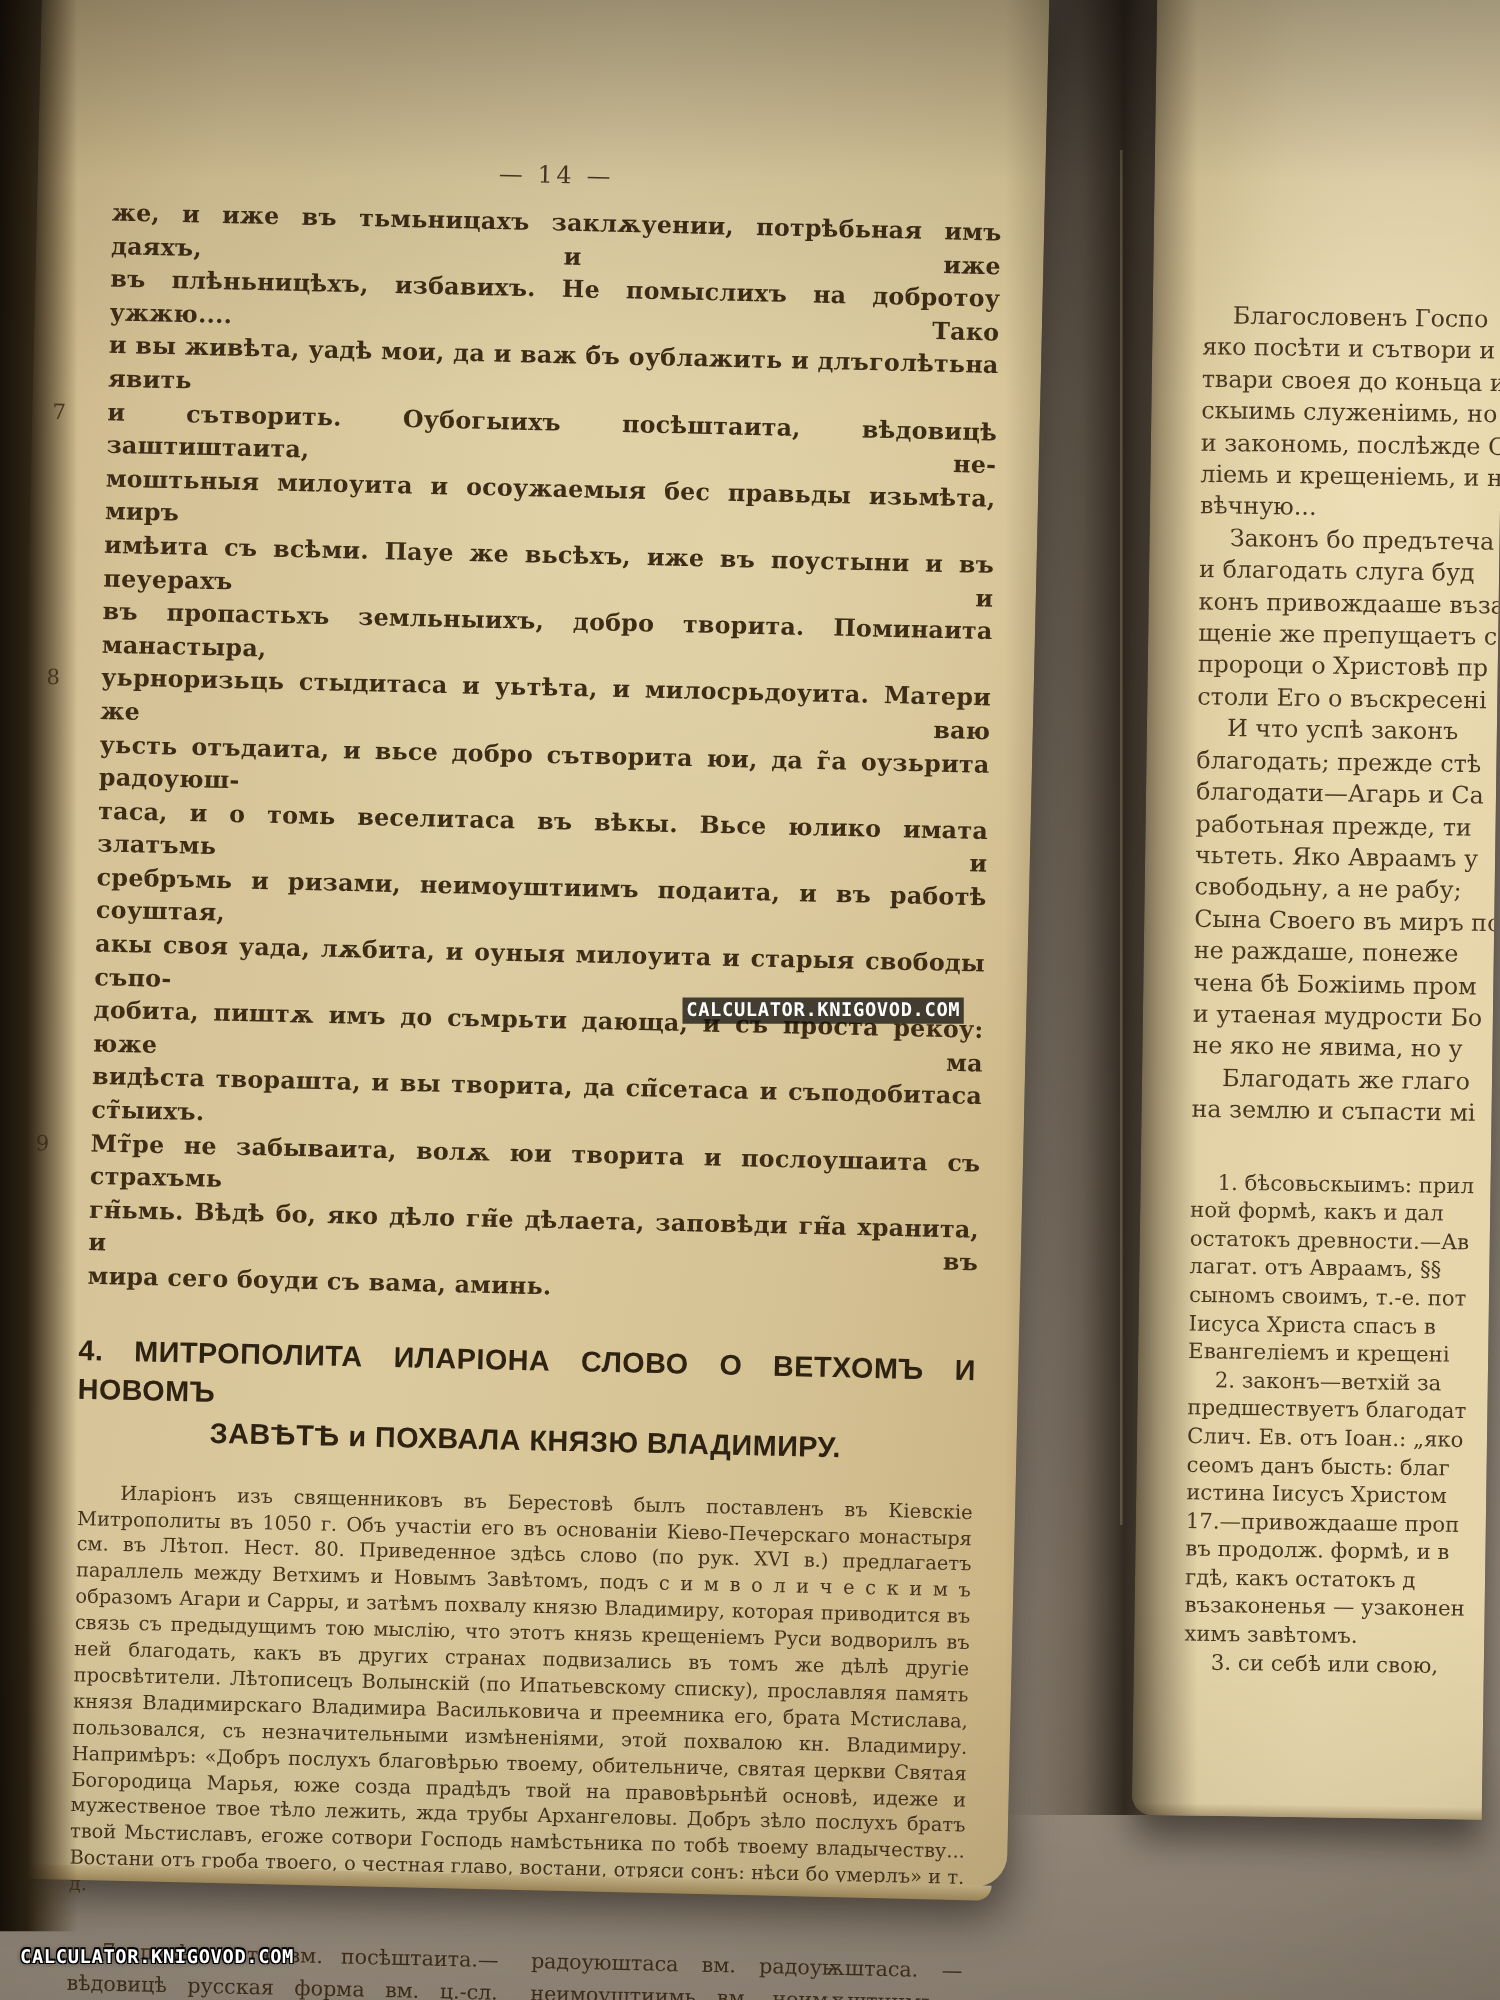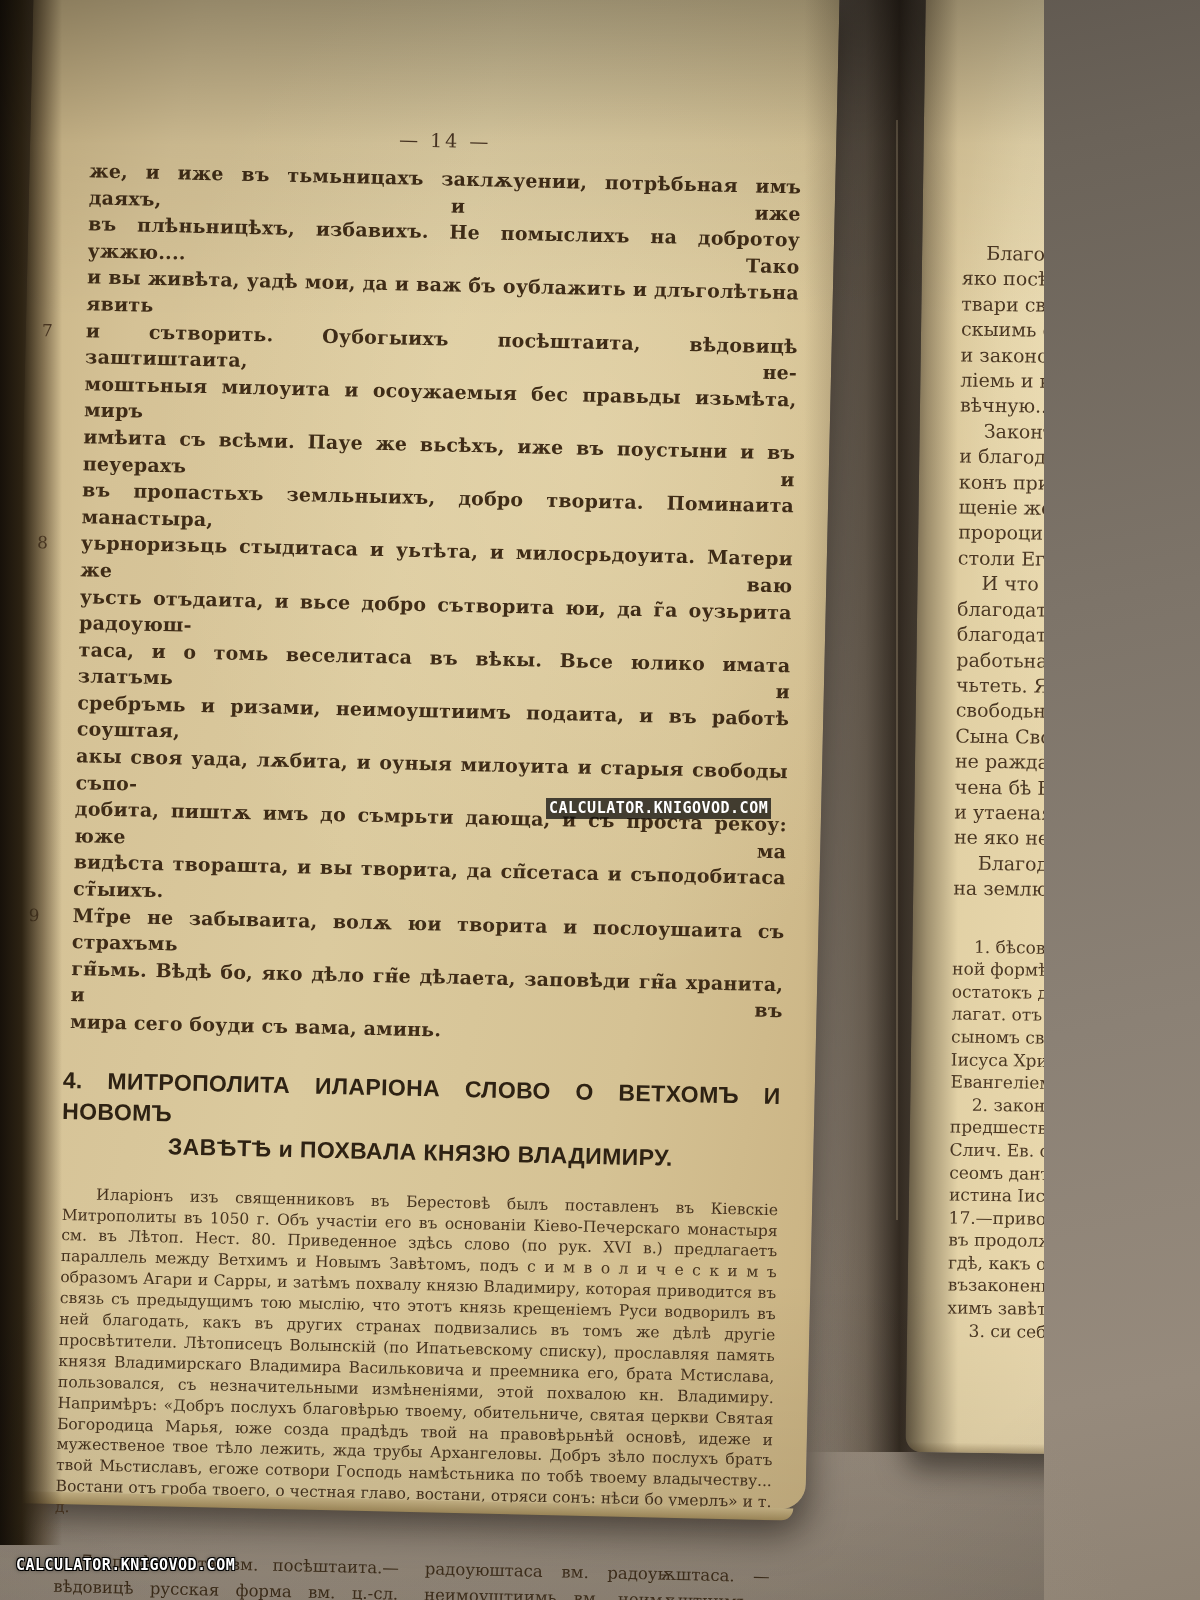--- a/index.html
+++ b/index.html
@@ -3,21 +3,21 @@
 <meta charset="utf-8">
 <style>
   html,body{margin:0;padding:0;}
   body{
     width:1200px;height:1600px;overflow:hidden;
     background:
       radial-gradient(120% 80% at 30% 110%, rgba(170,158,140,0.35) 0%, rgba(170,158,140,0) 55%),
       linear-gradient(168deg,#554e47 0%,#6b6359 20%,#7d7469 45%,#8b8175 68%,#968a7c 88%,#8f8374 100%);
     font-family:"DejaVu Serif", serif;
   }
-  .photo{position:relative;width:1044px;height:1600px;overflow:hidden;}
+  .photo{position:relative;width:1200px;height:1600px;overflow:hidden;}
 
   
   .page-left{
     position:absolute;left:34px;top:-30px;width:806px;height:1522px;
     background:
       radial-gradient(90% 60% at 70% 30%, rgba(255,244,210,0.25) 0%, rgba(255,244,210,0) 60%),
       linear-gradient(100deg,#c6b183 0%,#d5c296 16%,#dbca9e 45%,#d5c294 75%,#c9b282 100%);
     transform:rotate(1.3deg);transform-origin:0 0;
     border-radius:2px 2px 26px 10px;
     box-shadow:0 24px 36px rgba(12,8,3,0.55);

